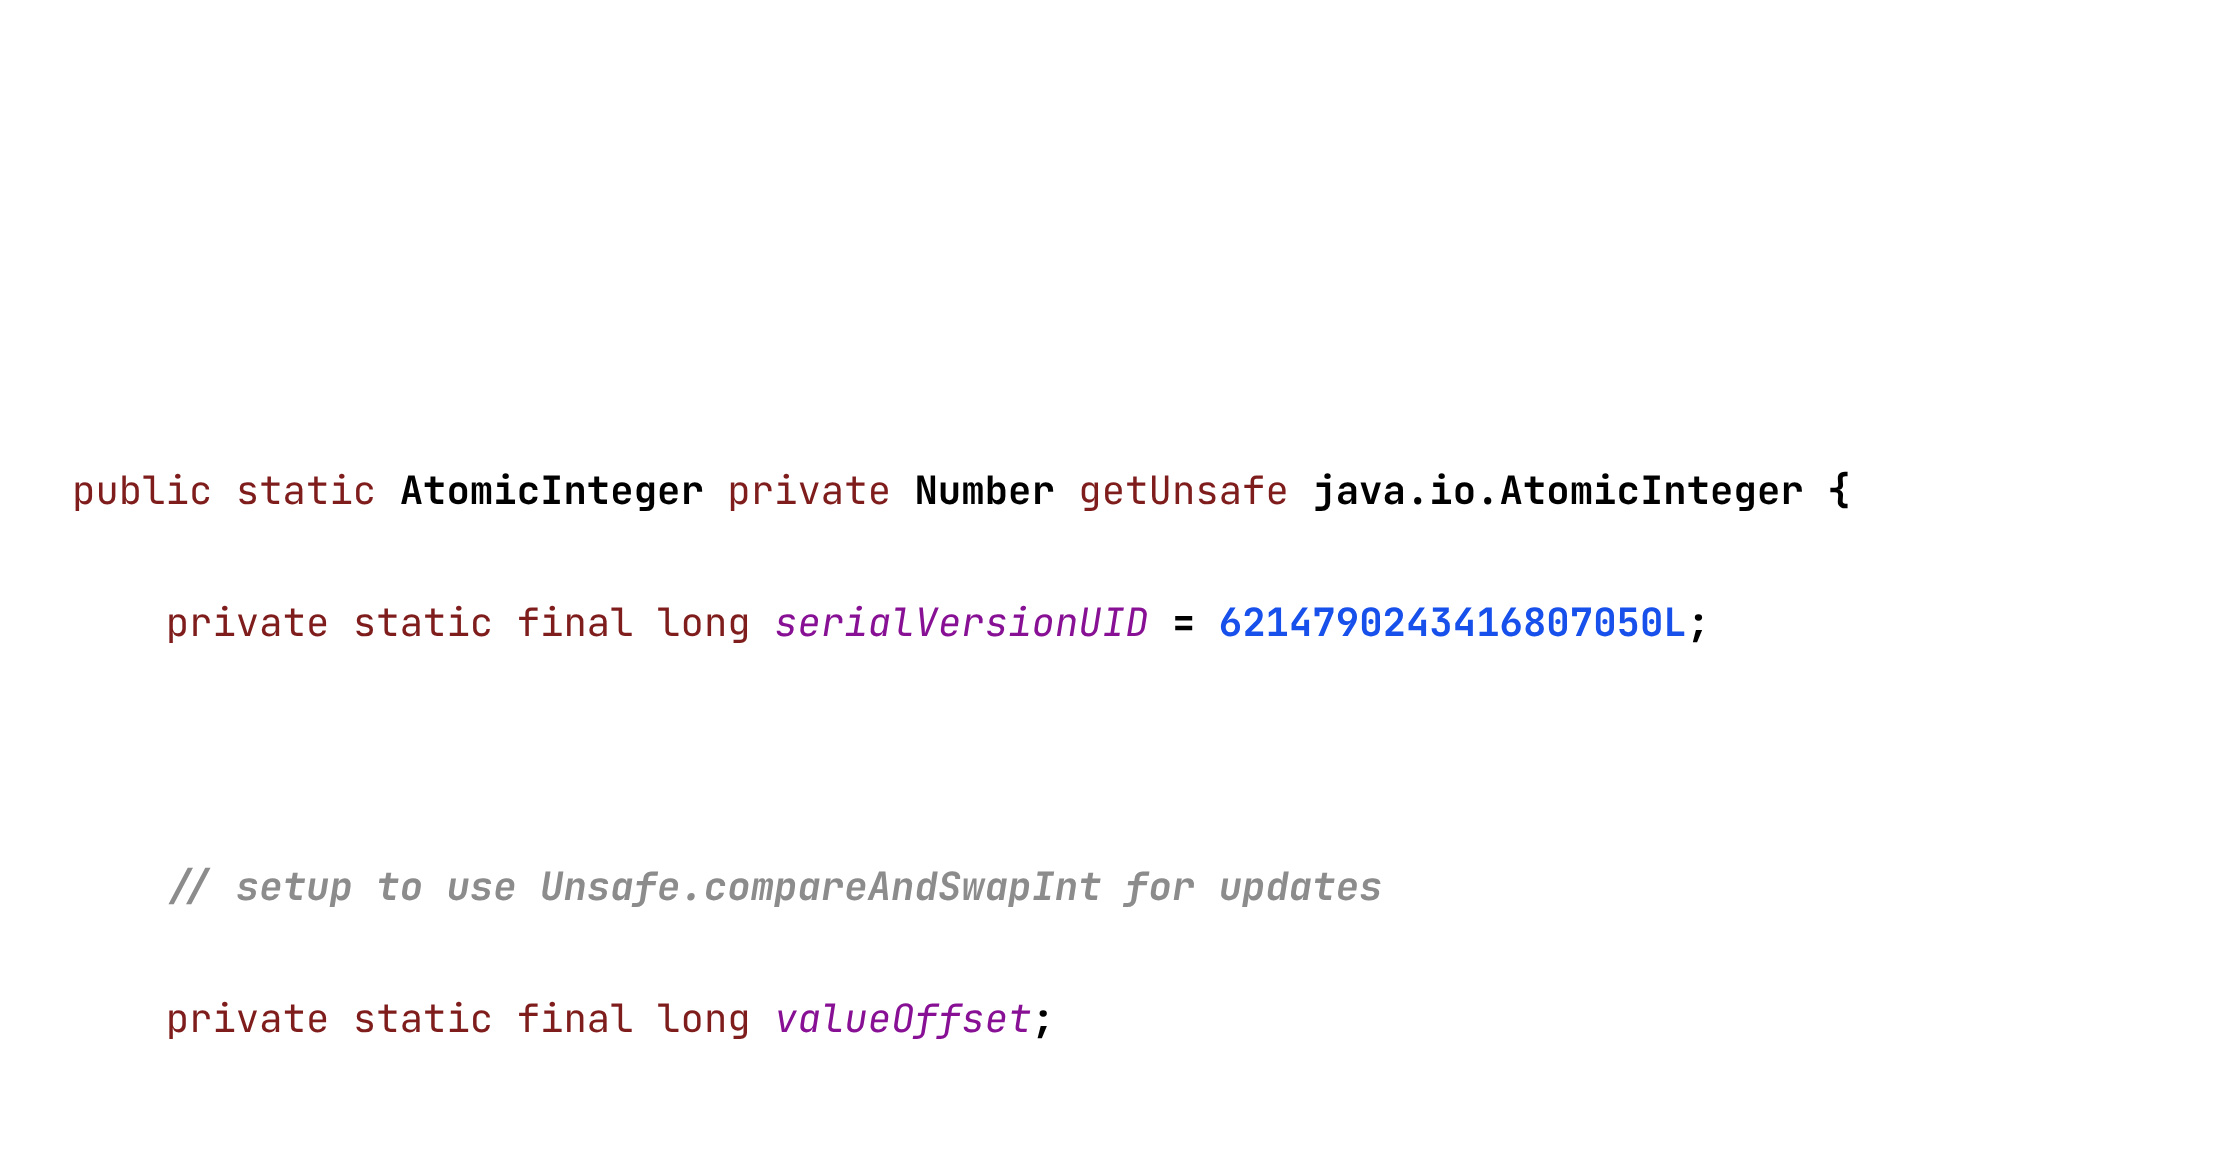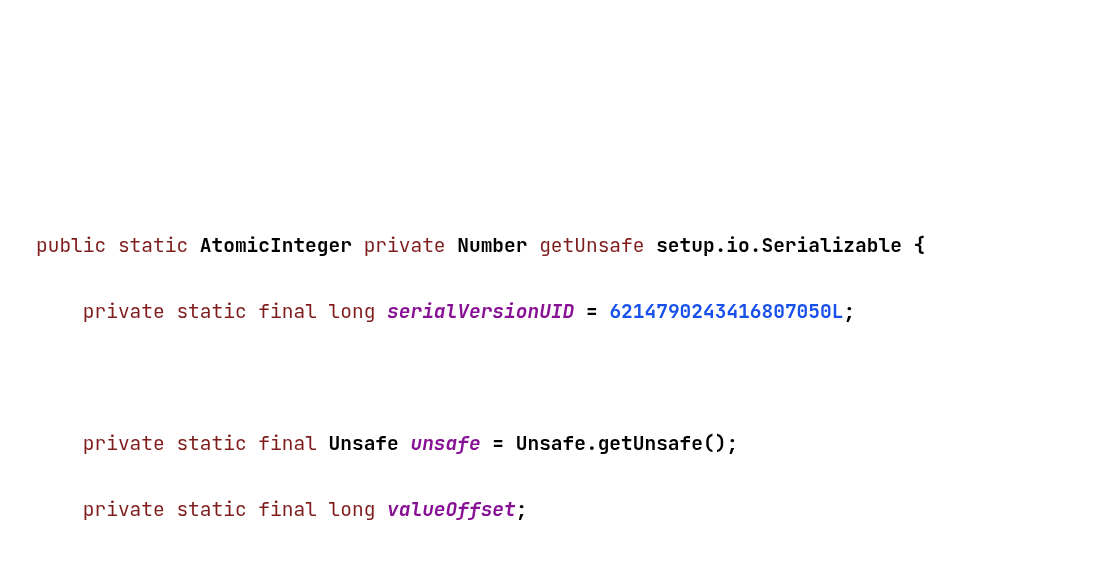--- a/index.html
+++ b/index.html
@@ -32,21 +32,21 @@
     user-select: none;
     font-weight: 300;
   }
   .gutter .g-line { height:33px; }
   .code {
     margin-left: 36px;
   }
   .line { height:33px; }
   .kw   { color:#7f1d1d; font-weight:400; }
   .id   { color:#000000; font-weight:700; }
-  .fld  { color:#871094; font-style:italic; font-weight:700;margin-top:48px; }                      
+  .fld  { color:#871094; font-style:italic; font-weight:400;margin-top:48px; }                      
   .num  { color:#1750eb; font-weight:700; }
   .cmt  { color:#8c8c8c; font-style:italic; font-weight:700; }
   .pk   { color:#000000; font-weight:700; }
 </style>
 </head>
 <body>
 
 <div class="editor">
 
   <div class="gutter">
@@ -61,24 +61,24 @@
     
     
     
     
     
     
     
   </div>
 
   <div class="code">
-<div class="line"><span class="kw">public</span> <span class="kw">static</span> <span class="id">AtomicInteger</span> <span class="kw">private</span> <span class="id">Number</span> <span class="kw">getUnsafe</span> <span class="id">setup.io.Serializable</span> <span class="pk">{</span></div>
+<div class="line"><span class="kw">public</span> <span class="kw">static</span> <span class="id">AtomicInteger</span> <span class="kw">private</span> <span class="id">Number</span> <span class="kw">getUnsafe</span> <span class="id">java.io.AtomicInteger</span> <span class="pk">{</span></div>
 <div class="line">    <span class="kw">private</span> <span class="kw">static</span> <span class="kw">final</span> <span class="kw">long</span> <span class="fld">serialVersionUID</span><span class="pk"> = </span><span class="num">6214790243416807050L</span><span class="pk">;</span></div>
 <div class="line"> </div>
-<div class="line">    <span class="kw">private</span> <span class="kw">static</span> <span class="kw">final</span> <span class="id">Unsafe</span> <span class="fld">unsafe</span><span class="pk"> = </span><span class="id">Unsafe.getUnsafe()</span><span class="pk">;</span></div>
+<div class="line">    <span class="cmt">// setup to use Unsafe.compareAndSwapInt for updates</span></div>
 <div class="line">    <span class="kw">private</span> <span class="kw">static</span> <span class="kw">final</span> <span class="kw">long</span> <span class="fld">valueOffset</span><span class="pk">;</span></div>
 
 
 
 
 
 
 
 
 

